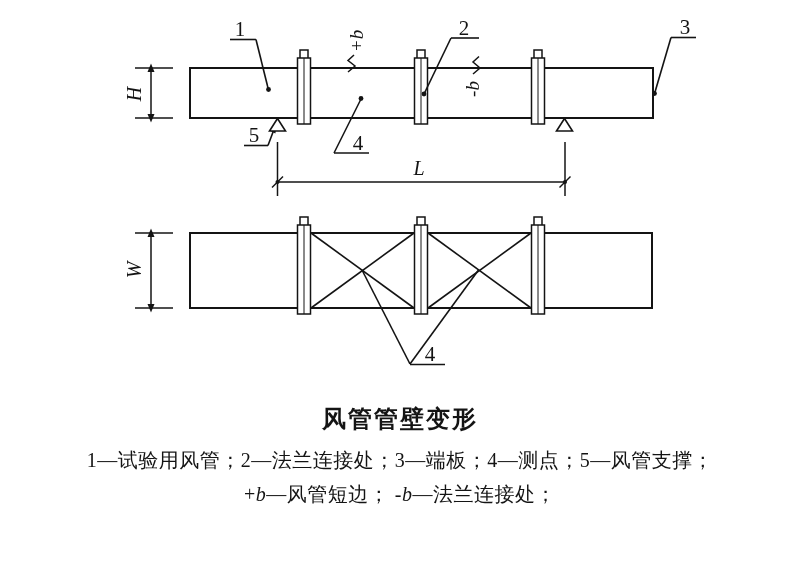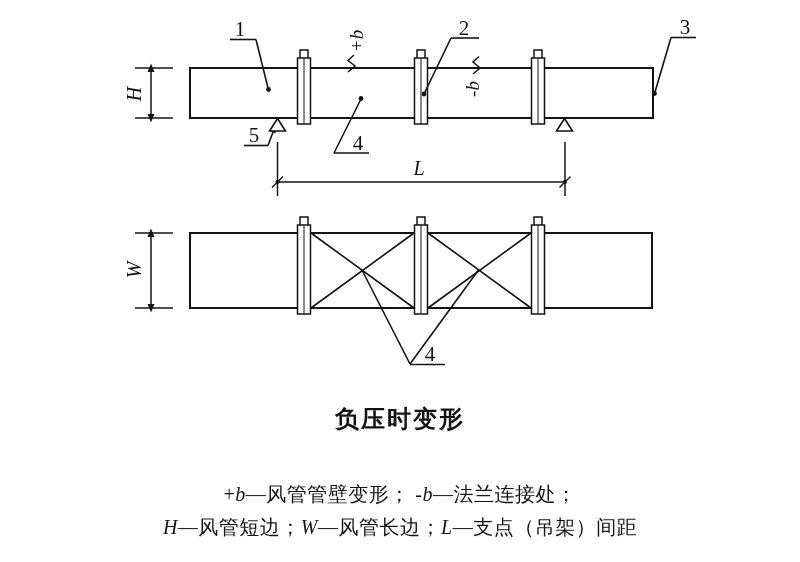--- a/index.html
+++ b/index.html
@@ -147,24 +147,24 @@
 
       <g stroke-width="1.6">
         <line x1="410" y1="364" x2="362" y2="270"></line>
         <line x1="410" y1="364" x2="478.5" y2="270"></line>
         <line x1="410" y1="364.5" x2="445" y2="364.5"></line>
       </g>
       <text class="svg-text" font-size="21" text-anchor="middle" x="430" y="361" fill="#141414" stroke="none">4</text>
     </g>
   </svg>
 
-  <div class="caption-title">负压时变形</div>
+  <div class="caption-title">风管管壁变形</div>
 
+  <div class="legend-line legend-1">
+    <span>1—试验用风管；2—法兰连接处；3—端板；4—测点；5—风管支撑；</span>
+  </div>
 
   <div class="legend-line legend-2">
-    <span>+</span><span class="it">b</span><span>—风管管壁变形； </span><span>-</span><span class="it">b</span><span>—法兰连接处；</span>
+    <span>+</span><span class="it">b</span><span>—风管短边； </span><span>-</span><span class="it">b</span><span>—法兰连接处；</span>
   </div>
 
-  <div class="legend-line legend-3">
-    <span class="it">H</span><span>—风管短边；</span><span class="it">W</span><span>—风管长边；</span><span class="it">L</span><span>—支点（吊架）间距</span>
-  </div>
 
 </div>
 
 </body></html>

